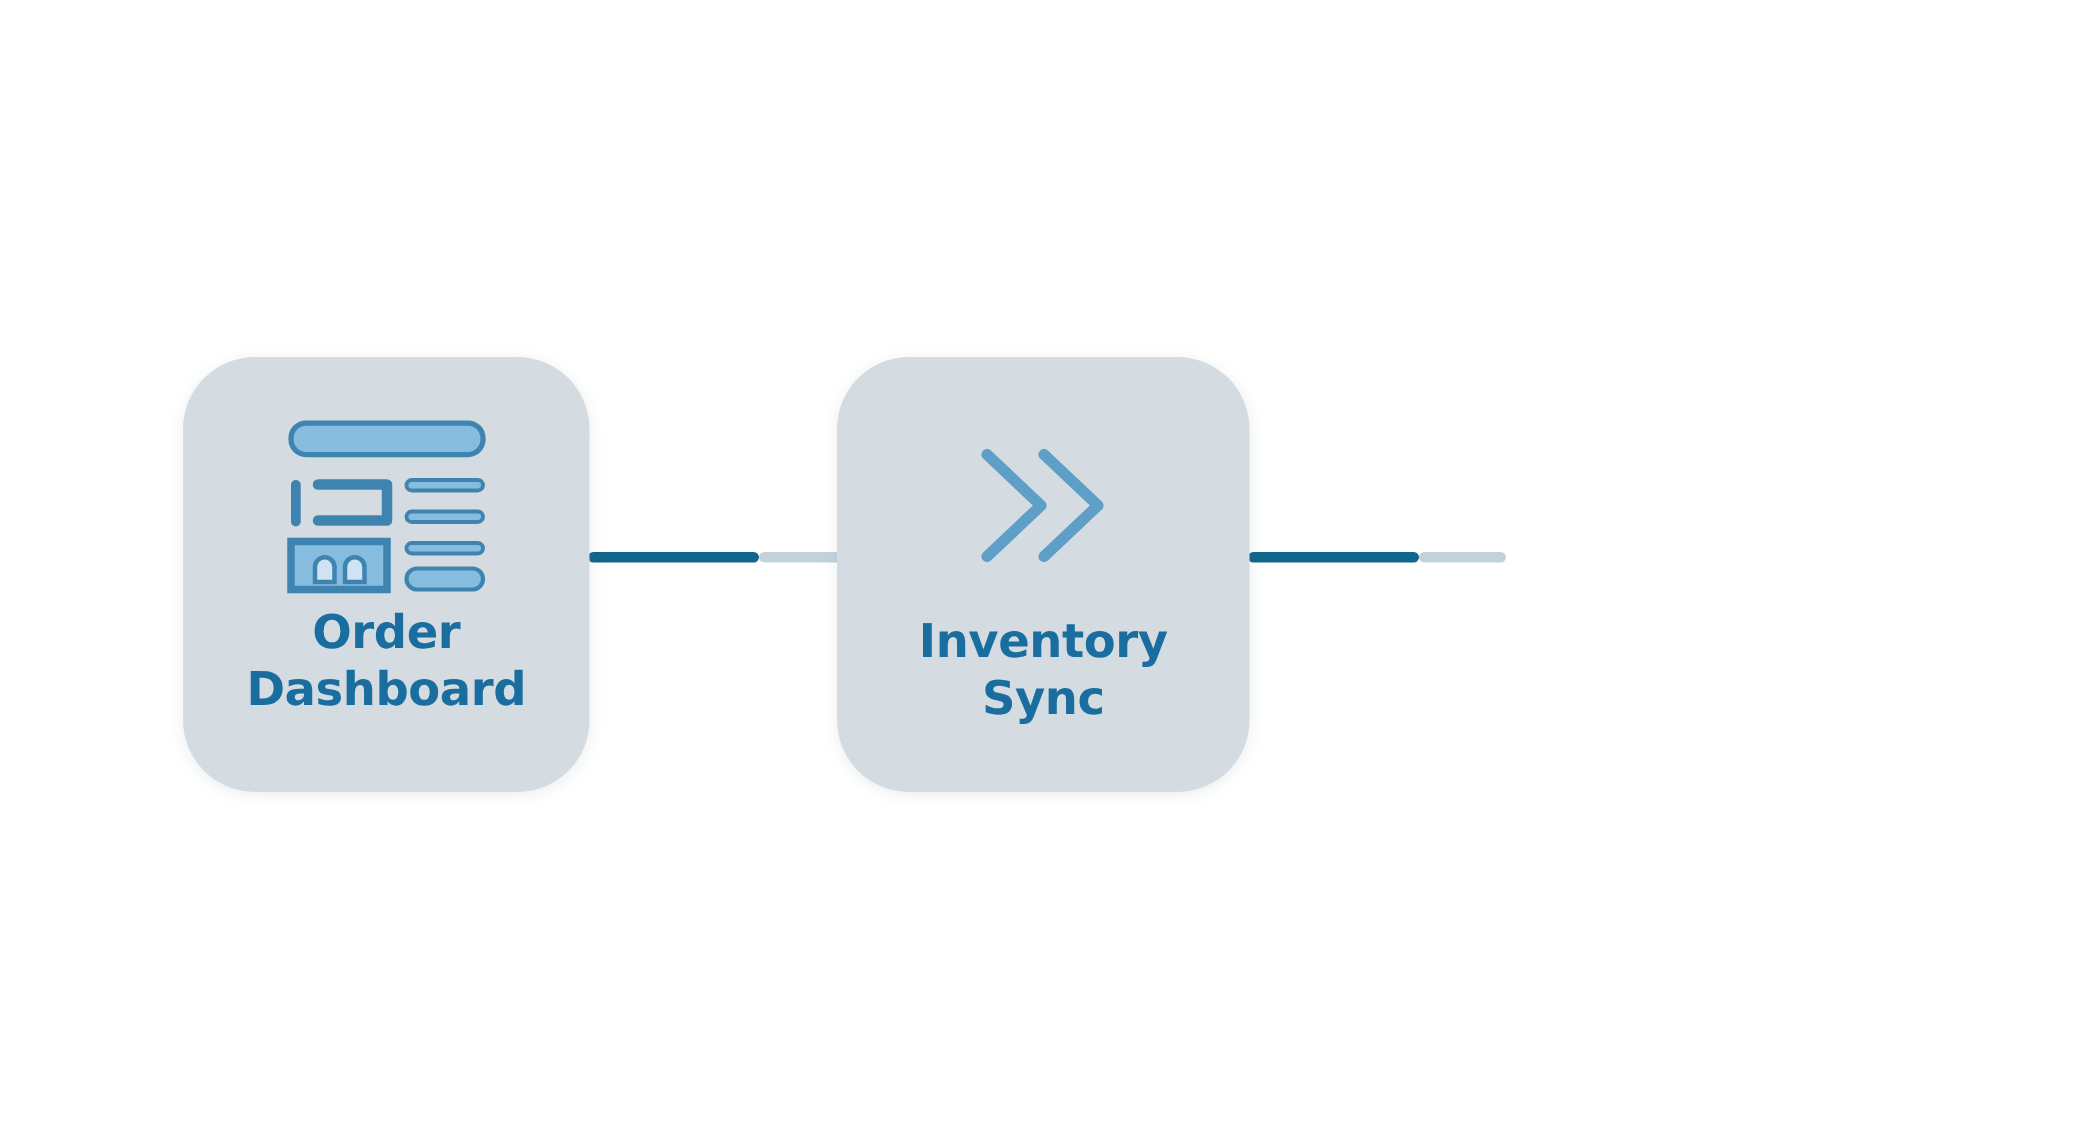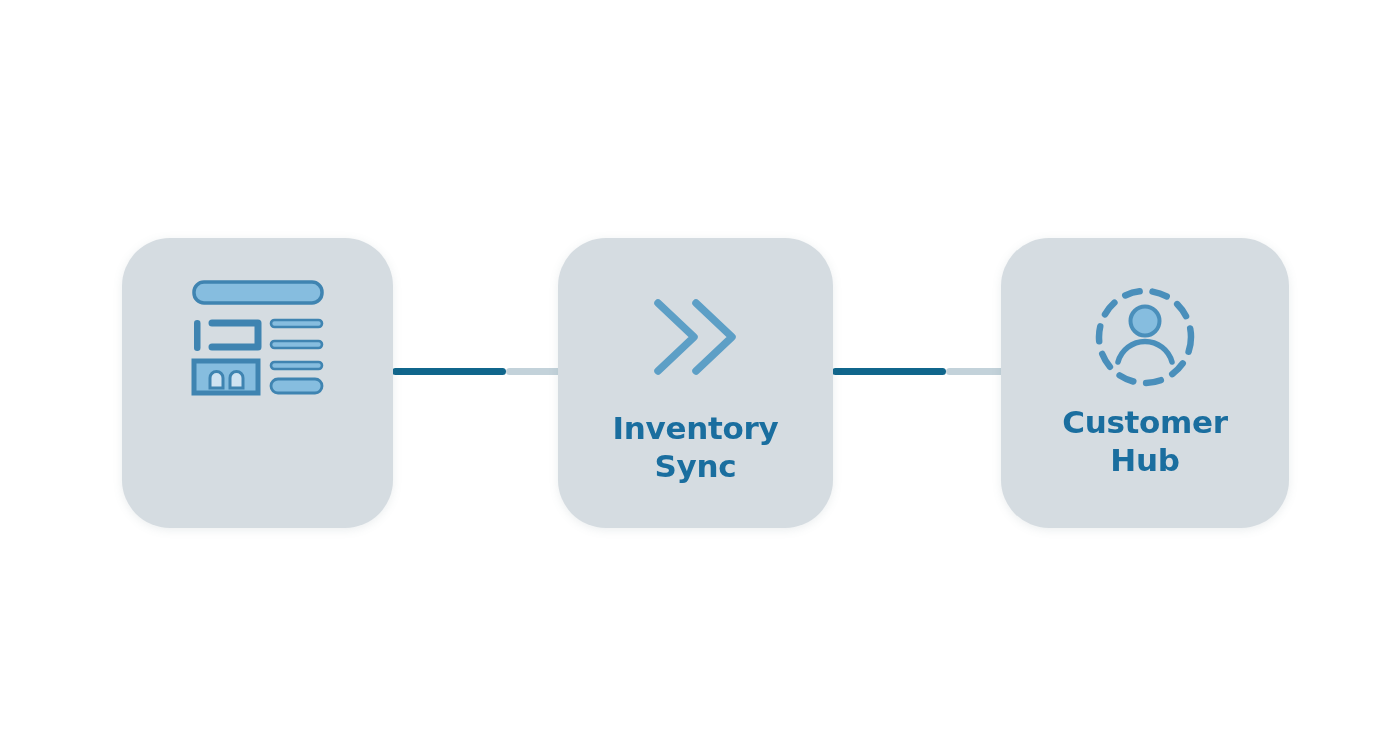--- a/index.html
+++ b/index.html
@@ -116,49 +116,35 @@
 
           <rect x="83" y="101" width="51" height="14" rx="7" fill="#86bddf" stroke="#3f84b1" stroke-width="2.8"></rect>
 
           <rect x="6" y="83" width="64" height="32" fill="#86bddf" stroke="#3f84b1" stroke-width="5"></rect>
 
           <path d="M22 110 V100 a6.5 6.5 0 0 1 13 0 V110 Z" fill="#cfe3f2" stroke="#3f84b1" stroke-width="3"></path>
           <path d="M42 110 V100 a6.5 6.5 0 0 1 13 0 V110 Z" fill="#cfe3f2" stroke="#3f84b1" stroke-width="3"></path>
         </svg>
       </span>
     </div>
+    <div class="node-label">
+      <span>Order</span><br>
+      <span>Dashboard</span>
+    </div>
   </div>
 
   <div class="node-card" id="node-inventory-sync">
     <div class="node-icon">
       <span>
         <svg width="92" height="80" viewBox="0 0 92 80">
           <path d="M8 6 L44 40 L8 74" fill="none" stroke="#5d9fc6" stroke-width="7.5" stroke-linecap="round" stroke-linejoin="round"></path>
           <path d="M46 6 L82 40 L46 74" fill="none" stroke="#5d9fc6" stroke-width="7.5" stroke-linecap="round" stroke-linejoin="round"></path>
         </svg>
       </span>
     </div>
     <div class="node-label">
       <span>Inventory</span><br>
       <span>Sync</span>
     </div>
   </div>
 
-  <div class="node-card" id="node-customer-hub">
-    <div class="node-icon">
-      <span>
-        <svg width="104" height="104" viewBox="0 0 104 104">
-
-          <circle cx="52" cy="52" r="46" fill="none" stroke="#4a8fbb" stroke-width="6.5" stroke-linecap="round" stroke-dasharray="15 13"></circle>
-
-          <circle cx="52" cy="36" r="14.5" fill="#86bddf" stroke="#4a8fbb" stroke-width="4"></circle>
-
-          <path d="M25 77 A28 28 0 0 1 79 77" fill="none" stroke="#4a8fbb" stroke-width="5.5" stroke-linecap="round"></path>
-        </svg>
-      </span>
-    </div>
-    <div class="node-label">
-      <span>Customer</span><br>
-      <span>Hub</span>
-    </div>
-  </div>
 
 </div>
 
 </body></html>

